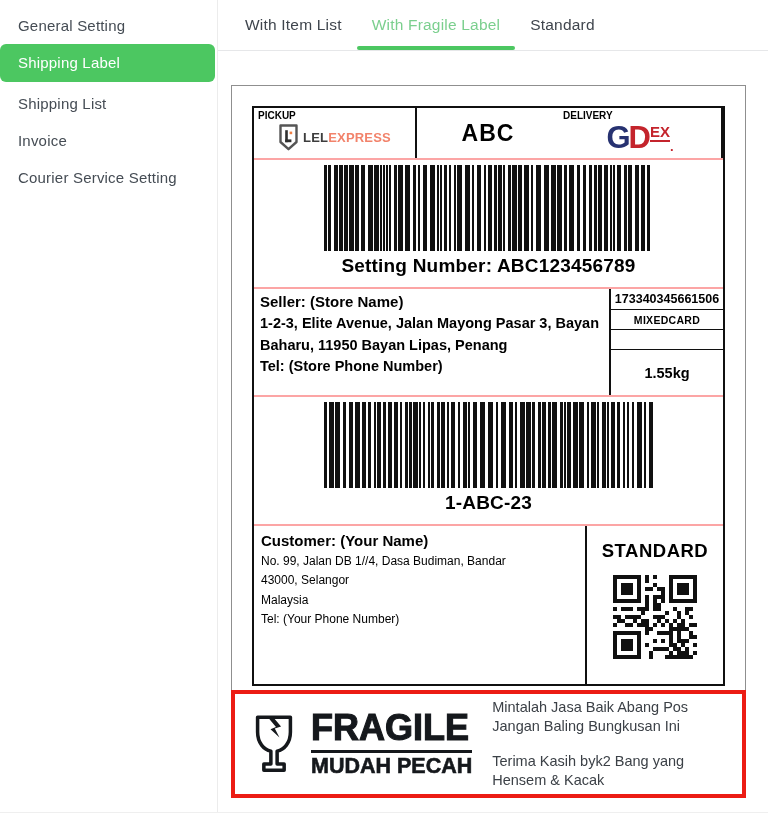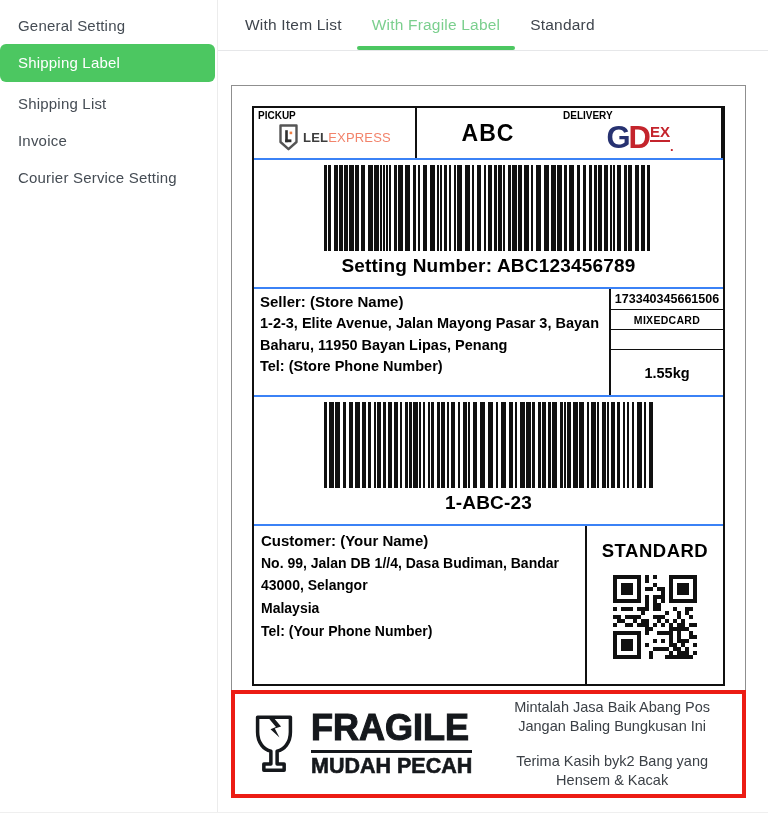--- a/index.html
+++ b/index.html
@@ -20,34 +20,34 @@
     background:#4CC761;color:#fff;border-radius:6px;padding-left:18px;box-sizing:border-box;
   }
   
   .main{position:absolute;left:218px;top:0;right:0;height:50px;border-bottom:1px solid #e6e7e9;background:#fff;display:flex;align-items:stretch;padding-left:12px;}
   .tab{position:relative;padding:0 15px;line-height:49px;font-size:15.5px;color:#3f454d;cursor:pointer;white-space:nowrap;letter-spacing:.2px;}
   .tab.active{color:#7BCF8E;}
   .tab.active::after{content:"";position:absolute;left:0;right:0;bottom:0;height:4px;background:#4CC761;border-radius:2px;}
   
   .page{position:absolute;left:231px;top:85px;width:515px;height:713px;background:#fff;border:1px solid #8f8f8f;box-sizing:border-box;}
   .ltable{position:absolute;left:20px;top:20px;width:473px;border:2px solid #101010;box-sizing:border-box;color:#000;font-weight:bold;}
-  .trow{display:flex;border-bottom:2px solid #3b82f6;box-sizing:border-box;}
+  .trow{display:flex;border-bottom:2px solid #fca5a5;box-sizing:border-box;}
   .trow:last-child{border-bottom:none;}
   
   .hrow{height:52px;}
   .hcell{position:relative;box-sizing:border-box;display:flex;align-items:center;justify-content:center;}
   .hcell.c1{width:163px;border-right:2px solid #101010;}
   .hcell.c2{width:164px;border-right:2px solid #101010;}
   .hcell.c3{flex:1;}
   .corner-label{position:absolute;top:2px;left:4px;font-size:10px;font-weight:bold;color:#000;}
   .service-code{font-size:23px;font-weight:bold;letter-spacing:1px;}
   
   .lel{display:flex;align-items:center;gap:4px;margin-top:8px;}
   .lel-text{font-size:13px;font-weight:bold;color:#3d3d3d;letter-spacing:.2px;}
-  .lel-text .accent{color:#F2836B;font-weight:400;}
+  .lel-text .accent{color:#F2836B;font-weight:700;}
   
   .gdex{display:flex;align-items:flex-start;margin-top:8px;line-height:1;}
   .gd-g{font-size:31px;font-weight:800;color:#273271;letter-spacing:-2px;}
   .gd-d{font-size:31px;font-weight:800;color:#C4242C;letter-spacing:-1px;}
   .gd-ex{font-size:15px;font-weight:800;color:#C4242C;border-bottom:2.5px solid #C4242C;margin-top:2px;padding-bottom:1px;}
   .gd-dot{font-size:13px;font-weight:800;color:#C4242C;align-self:flex-end;}
   
   .bcrow{display:block;height:124px;text-align:center;}
   .barcode{width:330px;height:86px;margin:5px auto 0;display:flex;overflow:hidden;}
   .barcode i{display:block;height:100%;background:#101010;flex:0 0 auto;}
@@ -62,34 +62,34 @@
   .meta-cell{border-bottom:1.5px solid #101010;display:flex;align-items:center;justify-content:center;box-sizing:border-box;}
   .meta-cell:last-child{border-bottom:none;flex:1;}
   .m0{height:21px;font-size:12.5px;}
   .m1{height:20px;font-size:10.5px;letter-spacing:.3px;}
   .m2{height:20px;}
   .m3{height:22px;font-size:14.5px;}
   .m4{font-size:14.5px;}
   
   .crow{height:158px;}
   .cust-cell{flex:1;padding:4px 7px;box-sizing:border-box;}
-  .cust-line{font-size:14px;font-weight:bold;line-height:1.62;}
+  .cust-line{font-size:12px;font-weight:normal;line-height:1.62;}
   .ship-col{width:138px;border-left:2px solid #101010;box-sizing:border-box;text-align:center;}
   .ship-type{font-size:18.5px;font-weight:bold;margin-top:14px;letter-spacing:.5px;}
   .qr{position:relative;width:84px;height:84px;margin:13px auto 0;}
   .qr b{position:absolute;width:4px;height:4px;background:#101010;}
   
   .fragile{position:absolute;left:-1px;top:604px;width:515px;height:108px;box-sizing:border-box;border:4px solid #EC1C14;background:#fff;display:flex;align-items:center;padding:0 10px;}
   .glass{flex:0 0 auto;margin-left:4px;}
   .frag-title-wrap{margin-left:12px;flex:0 0 auto;}
   .frag-title{font-size:36px;font-weight:bold;color:#15181c;letter-spacing:0;line-height:1;-webkit-text-stroke:1.1px #15181c;}
   .frag-sep{border-top:3px solid #15181c;margin:4px 0 3px;}
   .frag-sub{font-size:21.5px;font-weight:bold;color:#15181c;line-height:1;-webkit-text-stroke:.6px #15181c;white-space:nowrap;}
   .frag-notes{margin-left:20px;width:242px;font-size:14.5px;color:#3c4147;font-weight:500;}
-  .frag-notes p{margin:16px 0;line-height:1.32;text-align:center;}
+  .frag-notes p{margin:16px 0;line-height:1.32;}
   
   .bottom-hint{position:absolute;left:0;right:0;top:812px;height:1px;background:#efefef;}
 </style>
 </head>
 <body>
 
 <div class="sidebar">
   <div class="s-item i0">General Setting</div>
   <div class="s-item active">Shipping Label</div>
   <div class="s-item i2">Shipping List</div>

